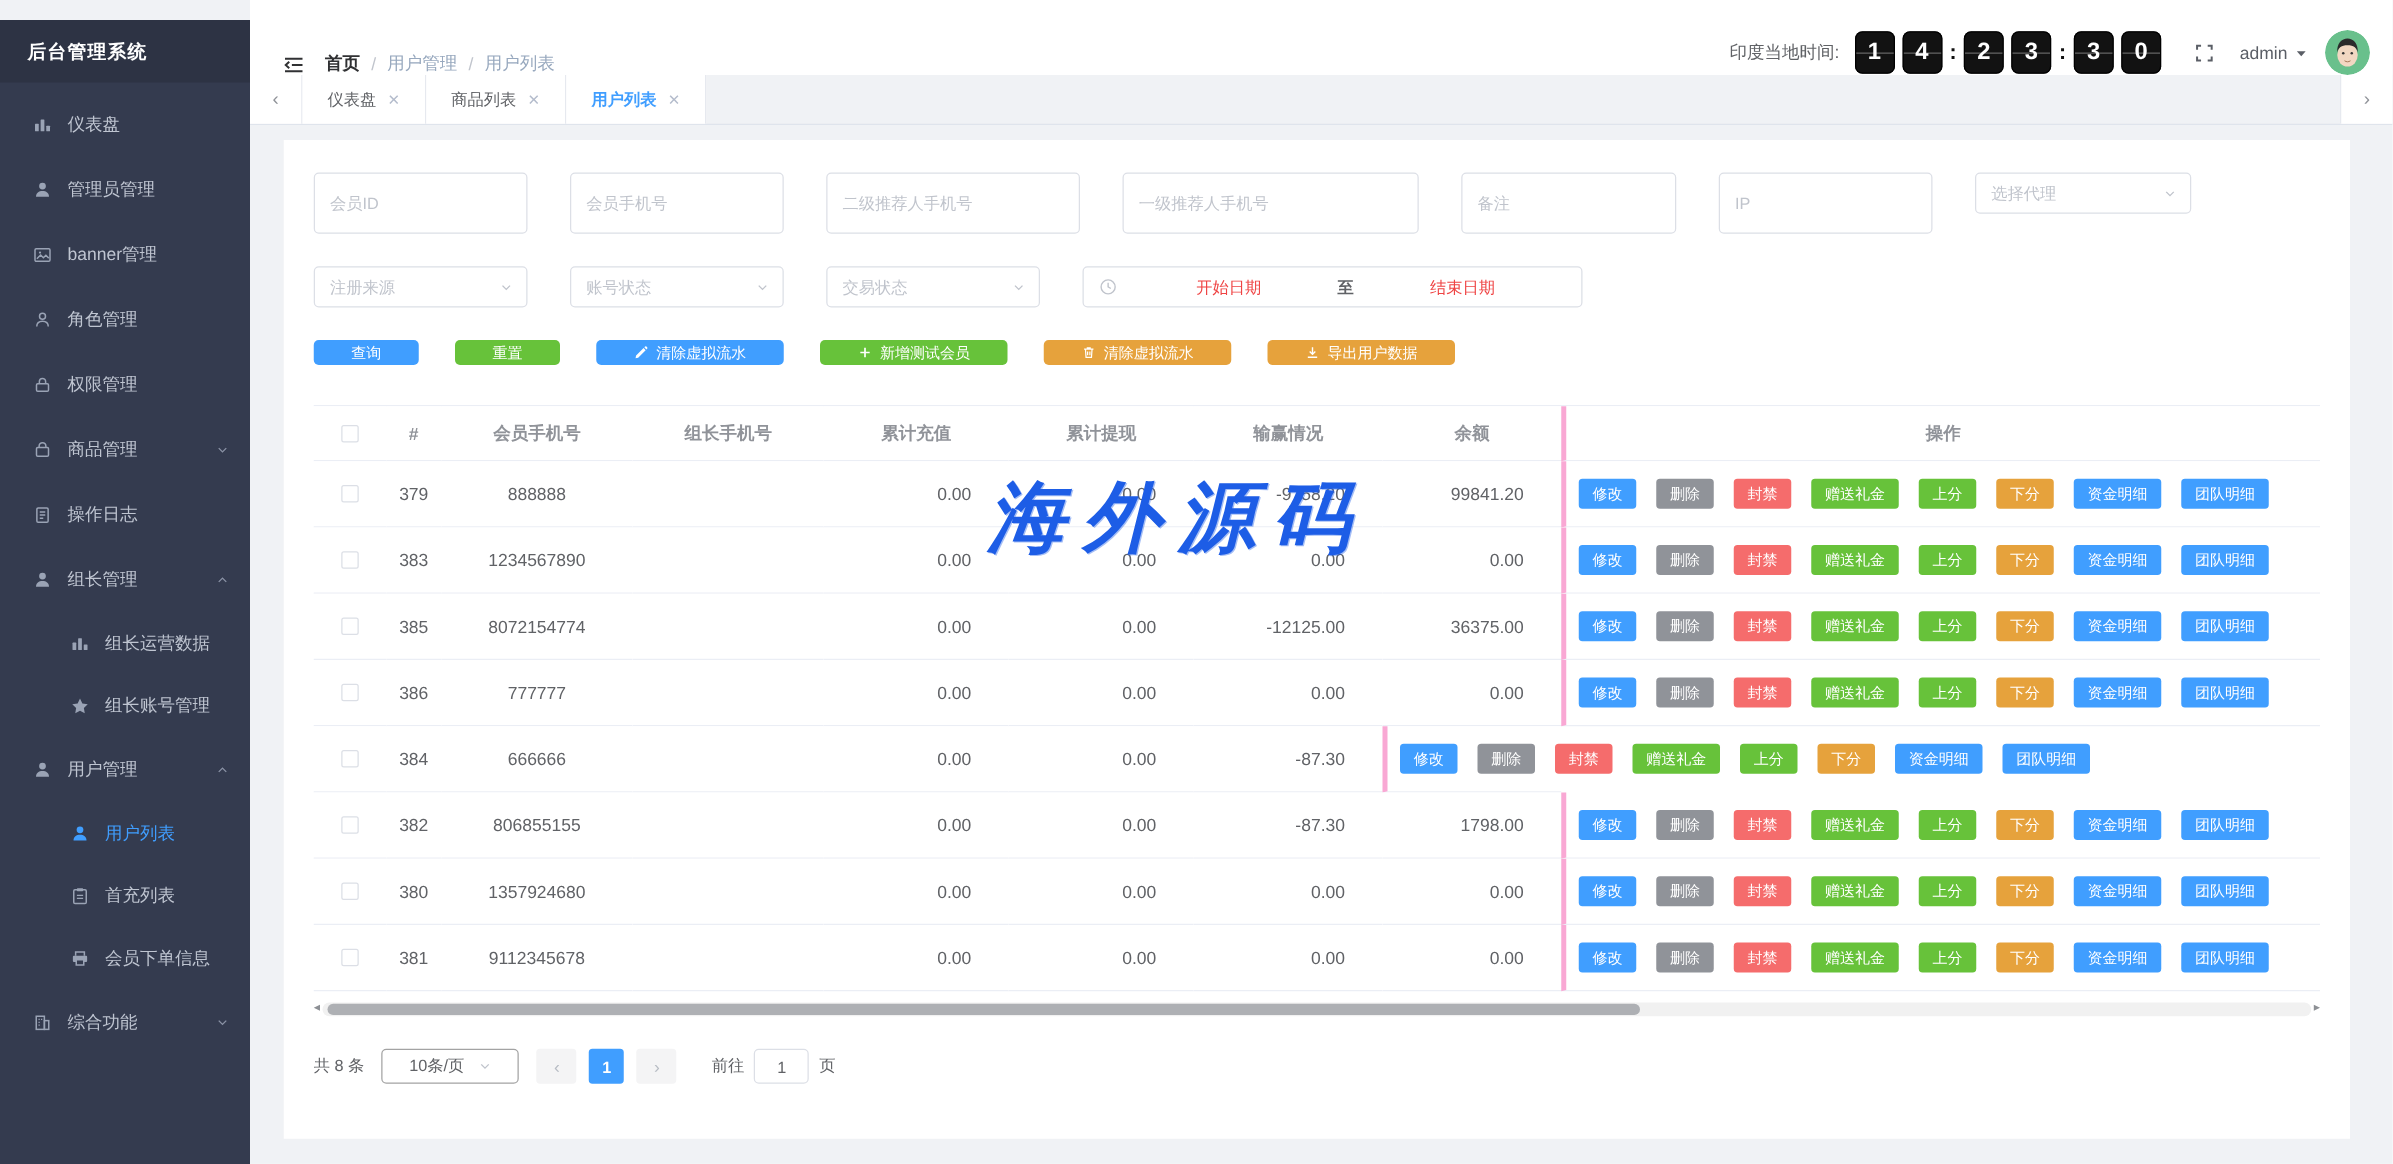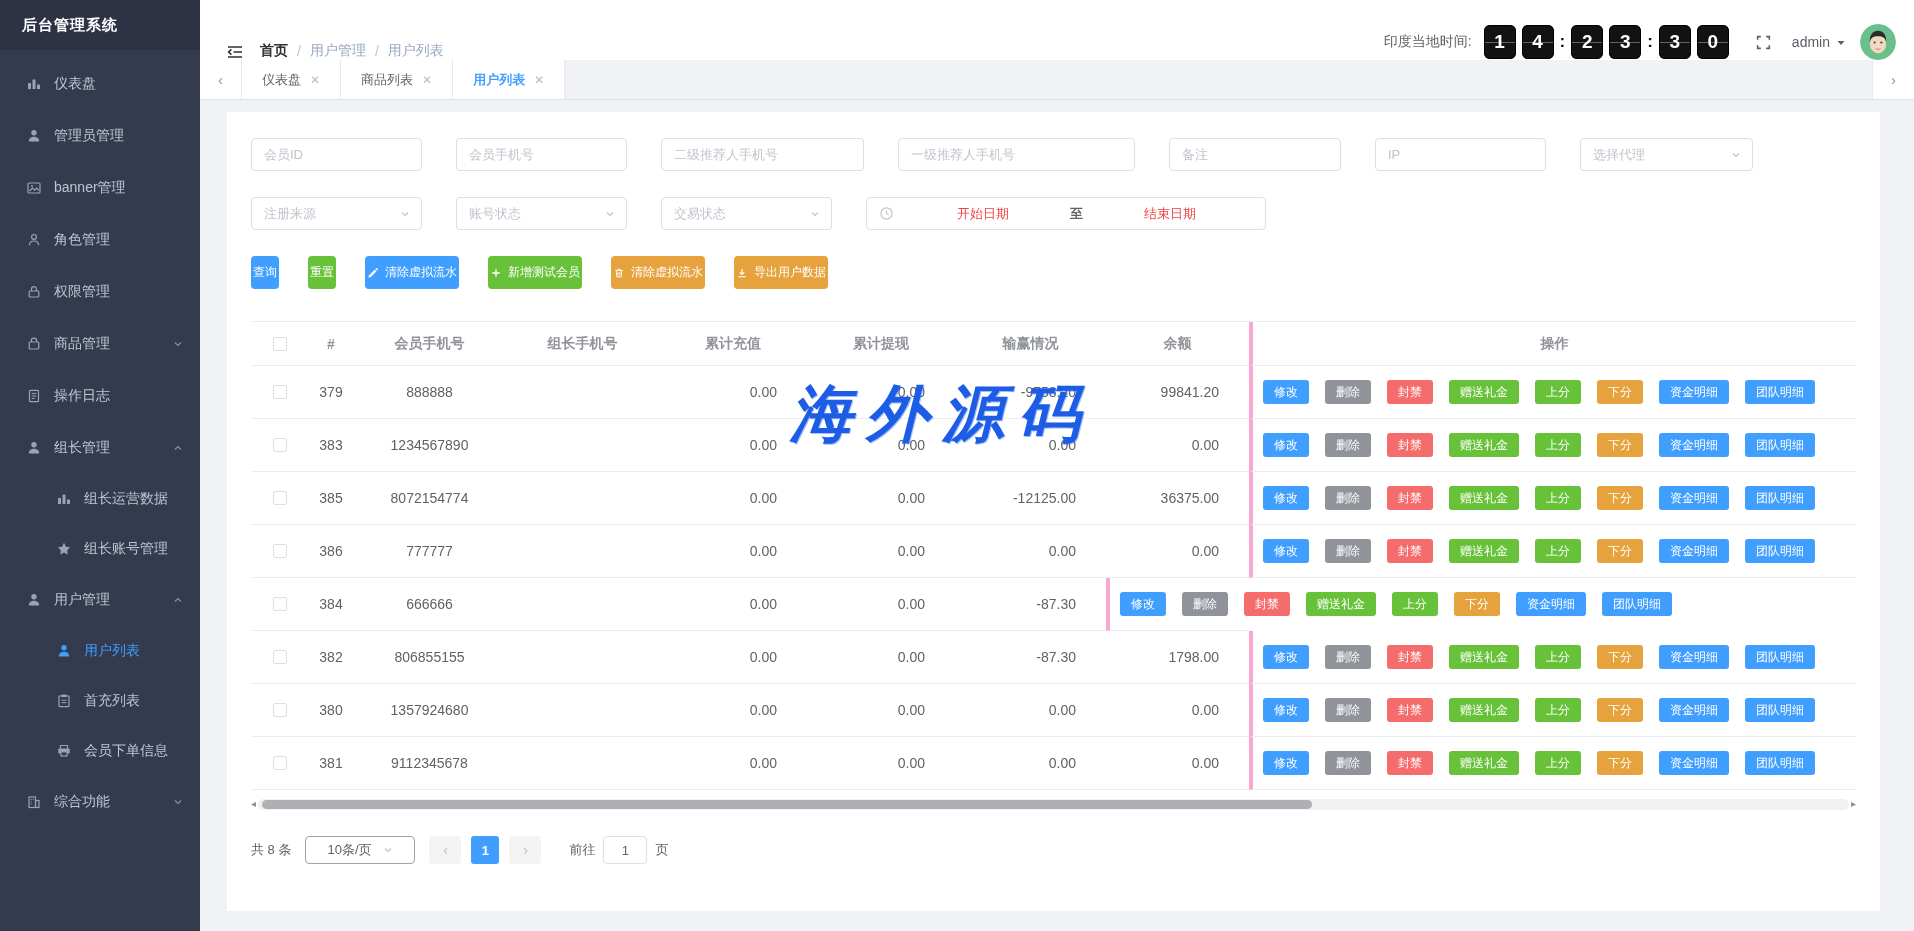--- a/index.html
+++ b/index.html
@@ -1,20 +1,20 @@
 <!DOCTYPE html>
 <html><head>
 <meta charset="utf-8">
 <style>
   *{box-sizing:border-box;margin:0;padding:0}
   html,body{width:1914px;height:931px;overflow:hidden}
   body{font-family:"Liberation Sans","DejaVu Sans",sans-serif;background:#f0f2f5;font-size:14px;color:#606266}
 
   
-  .sidebar{position:fixed;left:0;top:0;bottom:0;width:200px;background:#343b4f;z-index:20}
+  .sidebar{position:fixed;left:0;top:16px;bottom:0;width:200px;background:#343b4f;z-index:20}
   .logo{height:50px;background:#2d3344;color:#fff;font-weight:bold;font-size:15px;display:flex;align-items:center;padding-left:22px;letter-spacing:1px}
   .nav{padding-top:8px}
   .side-item{height:52px;display:flex;align-items:center;padding:0 16px 0 26px;color:#bfc5d1;font-size:14px;cursor:pointer}
   .side-item .icn{width:16px;height:16px;color:#9aa3b5;flex:none;display:flex;align-items:center}
   .side-item .icn svg{width:16px;height:16px;display:block}
   .side-item .lbl{margin-left:12px;flex:1;white-space:nowrap}
   .side-item .chev{color:#8a92a5;display:flex;align-items:center}
   .side-item.sub{padding-left:56px;height:50px}
   .side-item.active,.side-item.active .icn,.side-item.active .lbl{color:#409eff}
 
@@ -44,32 +44,32 @@
   .tab-arrow.right{margin-left:auto;border-left:1px solid #e6e9ef}
   .tab{background:#fff;border-right:1px solid #e6e9ef;display:flex;align-items:center;padding:0 20px;font-size:13px;color:#606266;gap:9px;cursor:pointer}
   .tab.active .tab-lbl{color:#409eff;font-weight:bold}
   .tab-x{color:#b4bccc;font-size:12px}
 
   .content{flex:1;position:relative;padding:12px 34px 20px 27px;background:#f0f2f5;overflow:hidden}
   .card{background:#fff;height:100%;padding-top:26px;position:relative}
 
   
   .frow{display:flex;gap:34px;margin:0 24px 26px}
-  .f-input{height:33px;border:1px solid #dcdfe6;border-radius:4px;padding:0 12px;font-size:13px;color:#606266;outline:none;font-family:inherit}
+  .f-input{height:49px;border:1px solid #dcdfe6;border-radius:4px;padding:0 12px;font-size:13px;color:#606266;outline:none;font-family:inherit}
   .f-input::placeholder{color:#c0c4cc}
   .f-select{height:33px;border:1px solid #dcdfe6;border-radius:4px;padding:0 10px 0 12px;font-size:13px;color:#c0c4cc;display:flex;align-items:center;justify-content:space-between;cursor:pointer;background:#fff}
   .f-select .chev{color:#c0c4cc;display:flex}
   .f-date{height:33px;border:1px solid #dcdfe6;border-radius:4px;padding:0 12px;font-size:13px;display:flex;align-items:center;width:400px;background:#fff;cursor:pointer}
   .f-date .dicn{color:#c0c4cc;display:flex;margin-right:6px}
   .f-date .dph{flex:1;text-align:center;color:#ef4444}
   .f-date .dsep{color:#606266;font-weight:bold;padding:0 4px}
 
   
   .toolbar{display:flex;gap:29px;margin:4px 24px 32px}
-  .tbtn{height:33px;padding:0 2px;border:none;border-radius:4px;color:#fff;font-size:12px;display:flex;align-items:center;gap:6px;cursor:pointer;font-family:inherit;white-space:nowrap}
+  .tbtn{height:20px;padding:0 30px;border:none;border-radius:4px;color:#fff;font-size:12px;display:flex;align-items:center;gap:6px;cursor:pointer;font-family:inherit;white-space:nowrap}
   .tbtn .bicn{display:flex;align-items:center}
   .btn-blue{background:#409eff}.btn-green{background:#67c23a}.btn-orange{background:#e6a23c}
   .btn-red{background:#f56c6c}.btn-gray{background:#909399}
 
   
   .table{margin:0 24px;border-top:1px solid #ebeef5}
   .trow{display:grid;grid-template-columns:58px 44px 153px 153px 148px 148px 151px 143px minmax(0,1fr)}
   .tcell{display:flex;align-items:center;justify-content:center;min-height:53px;font-size:14px;color:#606266;border-bottom:1px solid #ebeef5;background:#fff}
   .thead .tcell{min-height:44px;color:#909399;font-weight:bold}
   .num{justify-content:flex-end;padding-right:30px}

